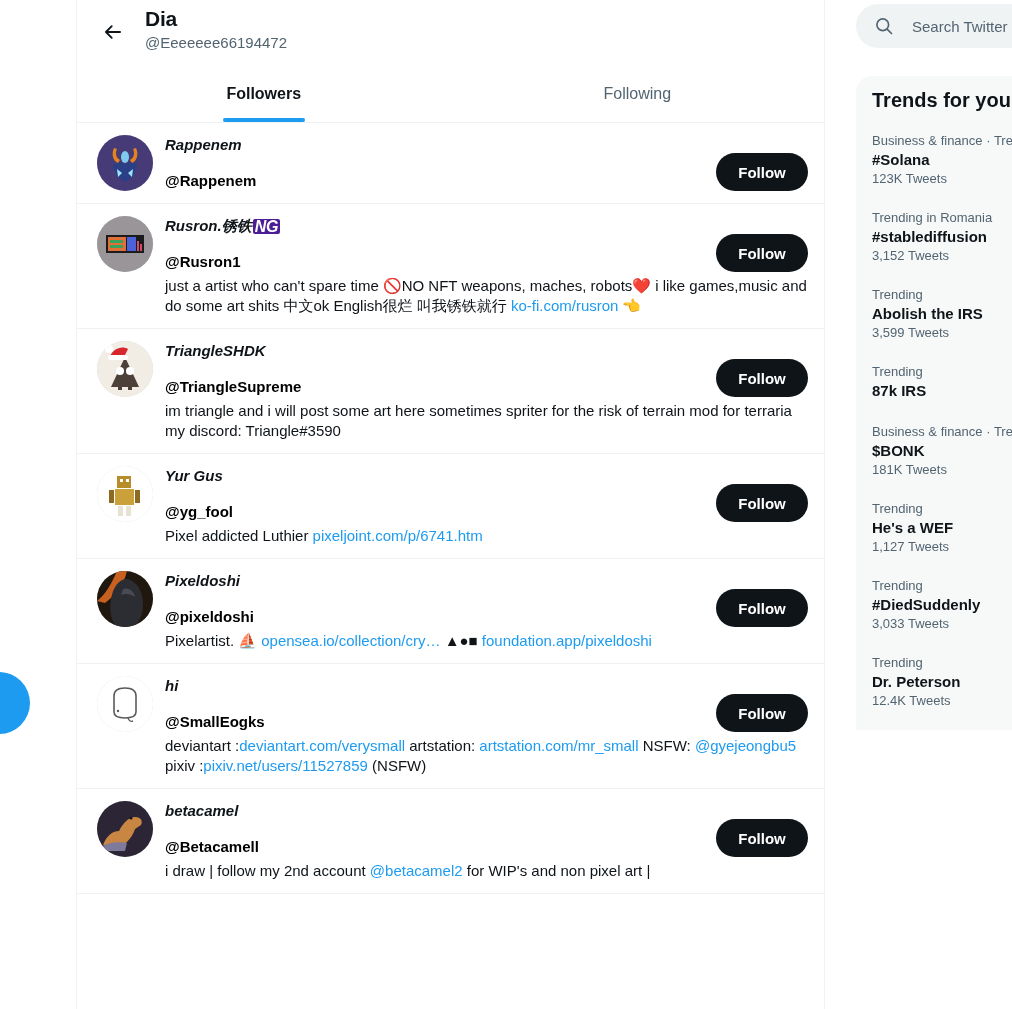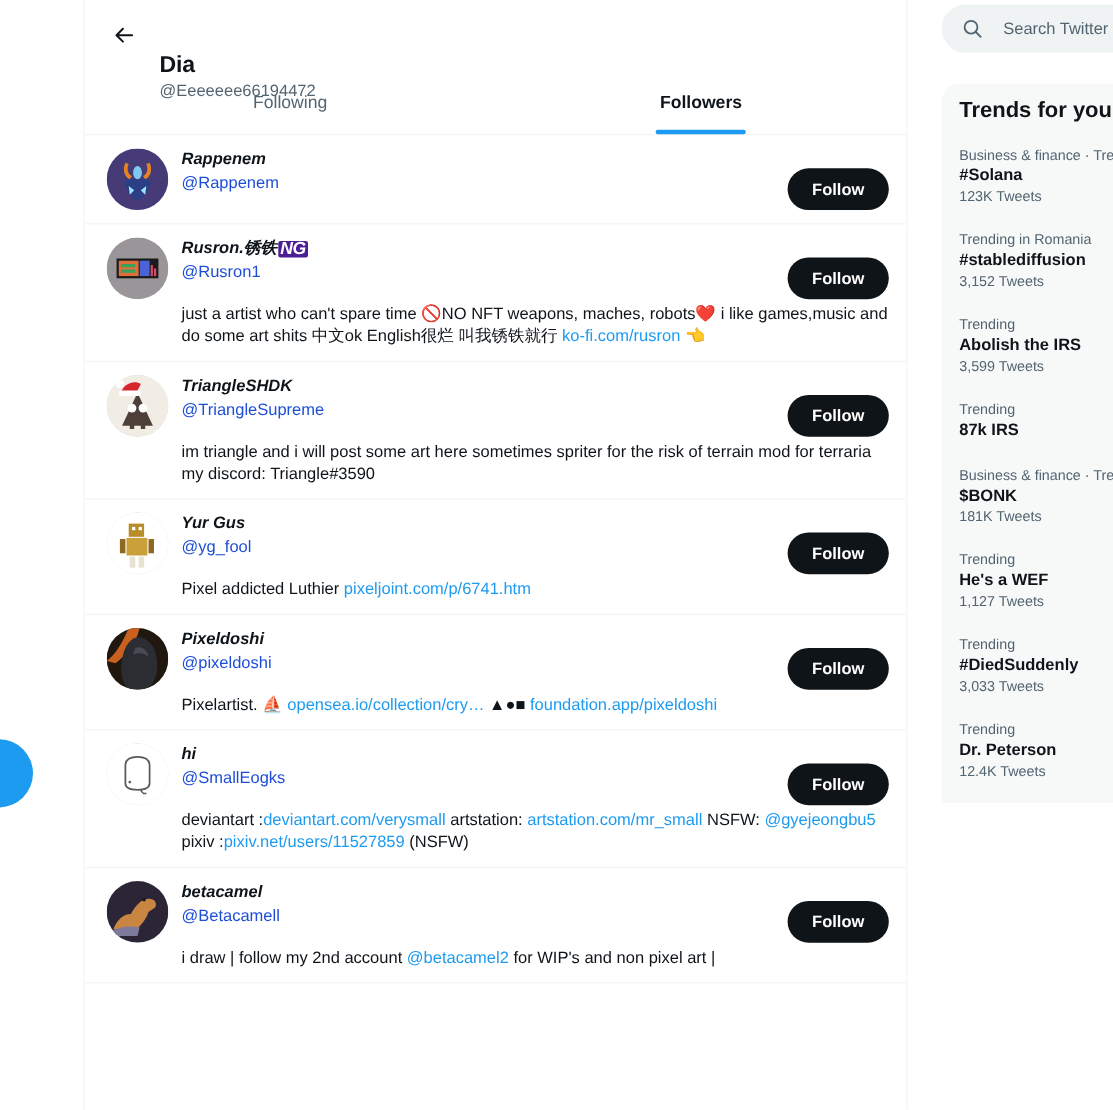--- a/index.html
+++ b/index.html
@@ -30,21 +30,21 @@
     overflow: hidden;
   }
 
   .topbar { display: flex; align-items: flex-start; padding: 4px 0 0 0; height: 66px; }
   .back-btn {
     width: 36px; height: 36px; margin: 10px 14px 0 18px;
     border-radius: 50%; border: none; background: transparent;
     display: flex; align-items: center; justify-content: center; cursor: pointer;
     flex: none;
   }
-  .title-wrap { padding-top: 2px; margin-top: 40px; }
+  .title-wrap { padding-top: 2px; }
   .page-title { font-size: 21px; font-weight: bold; line-height: 26px; letter-spacing: -0.2px; }
   .page-handle { font-size: 15px; color: #536471; line-height: 20px; margin-top: 1px; }
 
   .tabs { display: flex; height: 57px; border-bottom: 1px solid #eff3f4; }
   .tab {
     flex: 1 1 0; display: flex; align-items: center; justify-content: center;
     font-size: 16px; color: #536471; cursor: pointer; position: relative;
     background: transparent; border: none; font-family: inherit;
   }
   .tab.active { color: #0f1419; font-weight: bold; }
@@ -68,21 +68,21 @@
   .names { flex: 1 1 auto; min-width: 0; }
   .dname {
     font-size: 15px; font-weight: bold; line-height: 20px; color: #0f1419;
     display: flex; align-items: center; white-space: nowrap; font-style: italic;
   }
   .ng-badge {
     display: inline-block; background: #4c1d95; color: #fff;
     font-size: 16px; font-weight: bold; line-height: 15px;
     padding: 0 2px; border-radius: 2px; margin-left: 1px; letter-spacing: -0.3px;
   }
-  .handle { font-size: 15px; color: #1d4ed8; line-height: 20px; margin-top: 2px; }
+  .handle { font-size: 15px; color: #000000; line-height: 20px; margin-top: 16px; font-weight: bold; }
   .bio { font-size: 15px; line-height: 20px; color: #0f1419; margin-top: 4px; word-wrap: break-word; }
   .bio a, .link { color: #1d9bf0; text-decoration: none; }
   .follow-btn {
     flex: none; margin-left: 12px; margin-top: 18px;
     background: #0f1419; color: #fff; border: none;
     font-family: inherit; font-size: 15px; font-weight: bold;
     padding: 0 18px; height: 38px; border-radius: 19px; cursor: pointer;
     min-width: 92px;
   }
 
@@ -132,22 +132,22 @@
           <path d="M3.5 12h17M10.5 5 3.5 12l7 7" fill="none" stroke="#0f1419" stroke-width="2.2" stroke-linecap="round" stroke-linejoin="round"></path>
         </svg>
       </button>
       <div class="title-wrap">
         <div class="page-title">Dia</div>
         <div class="page-handle">@Eeeeeee66194472</div>
       </div>
     </div>
 
     <div class="tabs" id="tabs">
+        <button class="tab active">Followers</button>
         <button class="tab">Following</button>
-        <button class="tab active">Followers</button>
       </div>
 
     <div id="followers-list">
         <div class="user-cell">
           <div class="avatar">
             <svg viewBox="0 0 56 56">
               <rect width="56" height="56" fill="#463b77"></rect>
               <path d="M16 14c-2 6 0 12 4 14l-4 2c1 8 6 14 12 17 6-3 11-9 12-17l-4-2c4-2 6-8 4-14-3 3-4 8-3 12l-9 3-9-3c1-4 0-9-3-12z" fill="#2a3f86"></path>
               <path d="M17 13c-3 6-1 13 4 15l2-3c-4-2-5-7-3-11z" fill="#e8821e"></path>
               <path d="M39 13c3 6 1 13-4 15l-2-3c4-2 5-7 3-11z" fill="#e8821e"></path>

